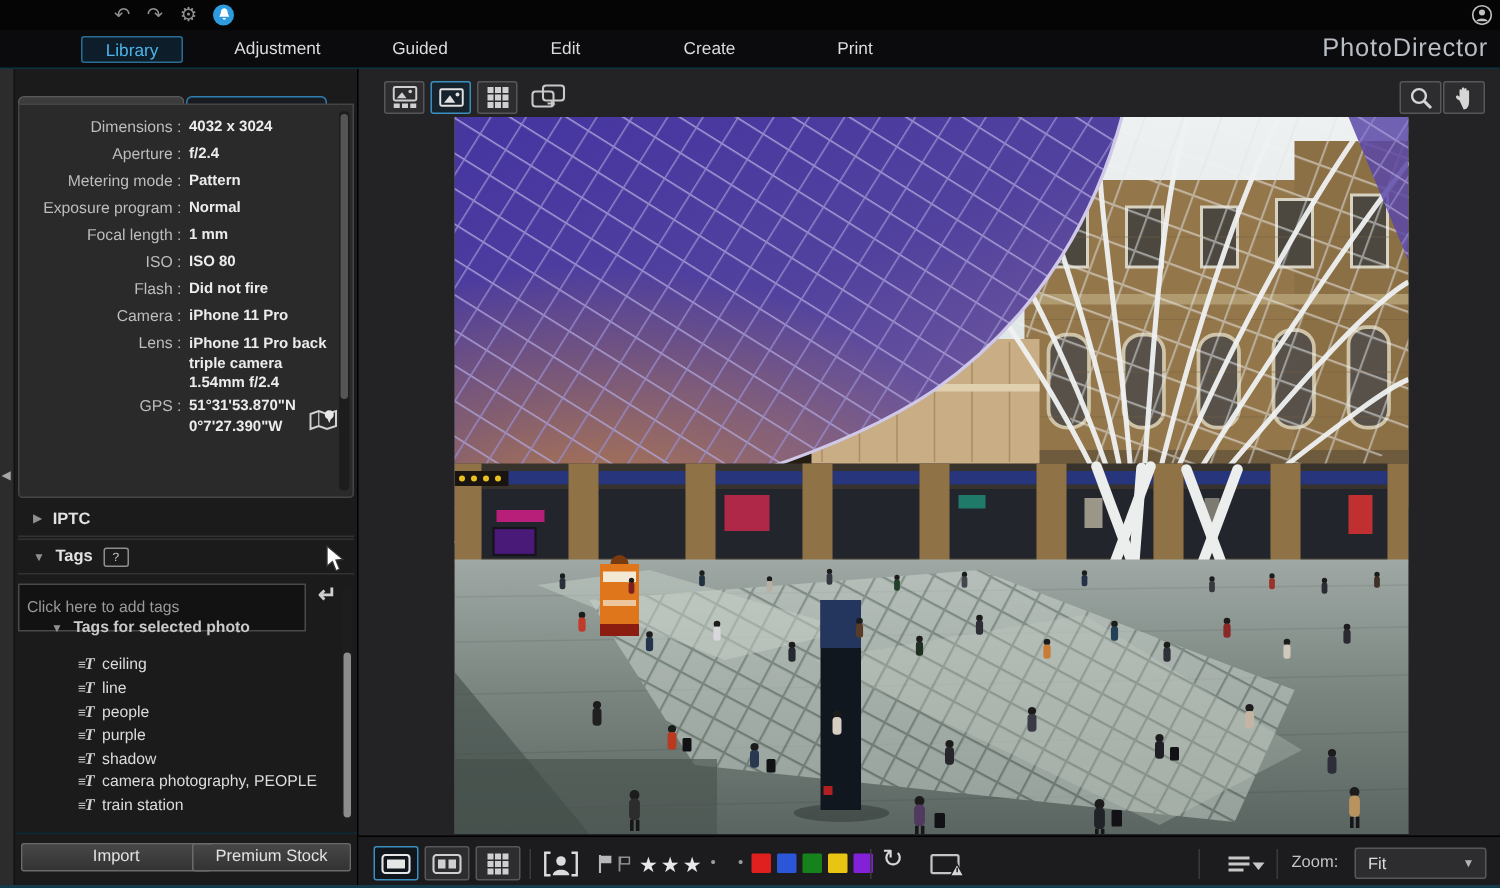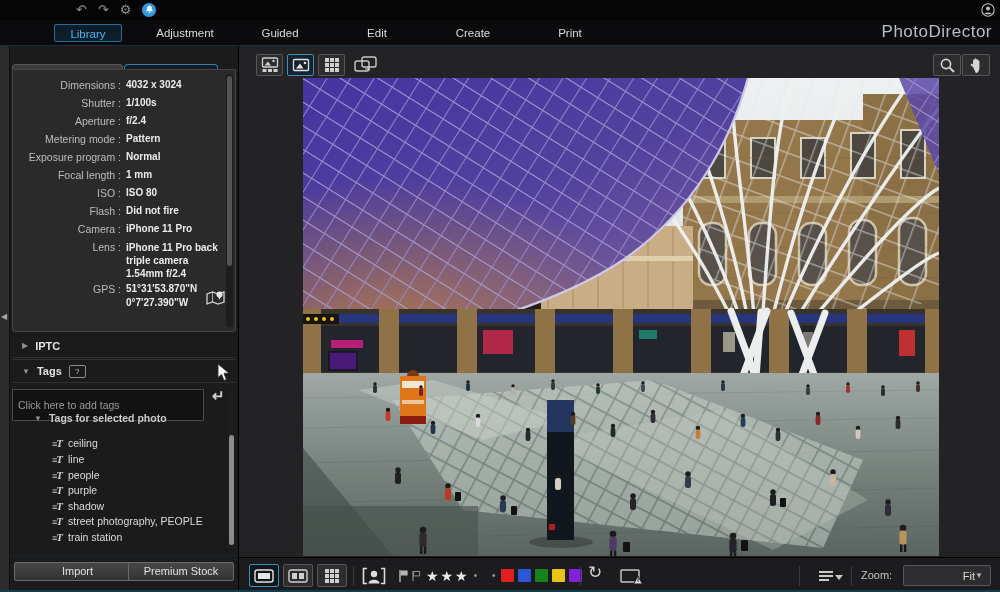--- a/index.html
+++ b/index.html
@@ -75,21 +75,21 @@
   .sb-btn { position:absolute; top:6px; width:30px; height:23px; background:#2d2d30; border:1px solid #57575a; border-radius:2px; display:flex; align-items:center; justify-content:center; cursor:pointer; }
   .sb-btn.sel { border:1px solid #3a8fc0; background:#10161c; }
   .sb-ic { position:absolute; top:6px; height:23px; display:flex; align-items:center; cursor:pointer; }
   .stars { position:absolute; left:187px; top:6px; height:23px; display:flex; align-items:center; color:#e8e8e8; font-size:14px; letter-spacing:2px; cursor:pointer; }
   .stardots { color:#9a9a9a; font-size:10px; letter-spacing:6px; margin-left:4px; cursor:pointer; }
   .clabels { position:absolute; left:262px; top:11px; display:flex; gap:4px; }
   .clabels span { width:13px; height:13px; border-radius:1px; cursor:pointer; }
   .rotate { position:absolute; left:349px; top:4px; color:#d6d6d6; font-size:17px; cursor:pointer; }
   .zoomlabel { position:absolute; left:622px; top:11px; font-size:11px; color:#c4c4c4; }
   .zoomdd { position:absolute; left:664px; top:7px; width:88px; height:21px; background:#2d2d30; border:1px solid #55585c; border-radius:2px; display:flex; align-items:center; cursor:pointer; }
-  .zoomdd .val { font-size:11px; color:#dcdcdc; padding-left:8px; flex:1;text-align:right; }
+  .zoomdd .val { font-size:11px; color:#dcdcdc; padding-left:8px; flex:1; }
   .zoomdd .arr { color:#b4b4b4; font-size:8px; padding-right:7px; }
 
   .cursor { position:absolute; left:217px; top:363px; z-index:50; pointer-events:none; }
   svg { display:block; }
 </style>
 </head>
 <body>
 
 <div class="app">
 
@@ -128,24 +128,20 @@
       <span class="col">◀</span>
     </div>
     <div class="pbody">
       <div class="ptab inactive">Project</div>
       <div class="ptab active">Metadata</div>
 
       <div class="metabox">
         <div class="mrow">
             <span class="mlabel">Dimensions</span>
             <span class="mvalue">4032 x 3024</span>
-          </div>
-        <div class="mrow">
-            <span class="mlabel">Shutter</span>
-            <span class="mvalue">1/100s</span>
           </div>
         <div class="mrow">
             <span class="mlabel">Aperture</span>
             <span class="mvalue">f/2.4</span>
           </div>
         <div class="mrow">
             <span class="mlabel">Metering mode</span>
             <span class="mvalue">Pattern</span>
           </div>
         <div class="mrow">
@@ -225,21 +221,21 @@
       <div class="trow" style="top:437px">
           <span class="tagicon">≡<i>T</i></span>
           <span>purple</span>
         </div>
       <div class="trow" style="top:453px">
           <span class="tagicon">≡<i>T</i></span>
           <span>shadow</span>
         </div>
       <div class="trow" style="top:468px">
           <span class="tagicon">≡<i>T</i></span>
-          <span>street photography, PEOPLE</span>
+          <span>camera photography, PEOPLE</span>
         </div>
       <div class="trow" style="top:484px">
           <span class="tagicon">≡<i>T</i></span>
           <span>train station</span>
         </div>
       <div class="tscroll">
           <div class="thumb"></div>
         </div>
 
       <div class="pdivider"></div>

